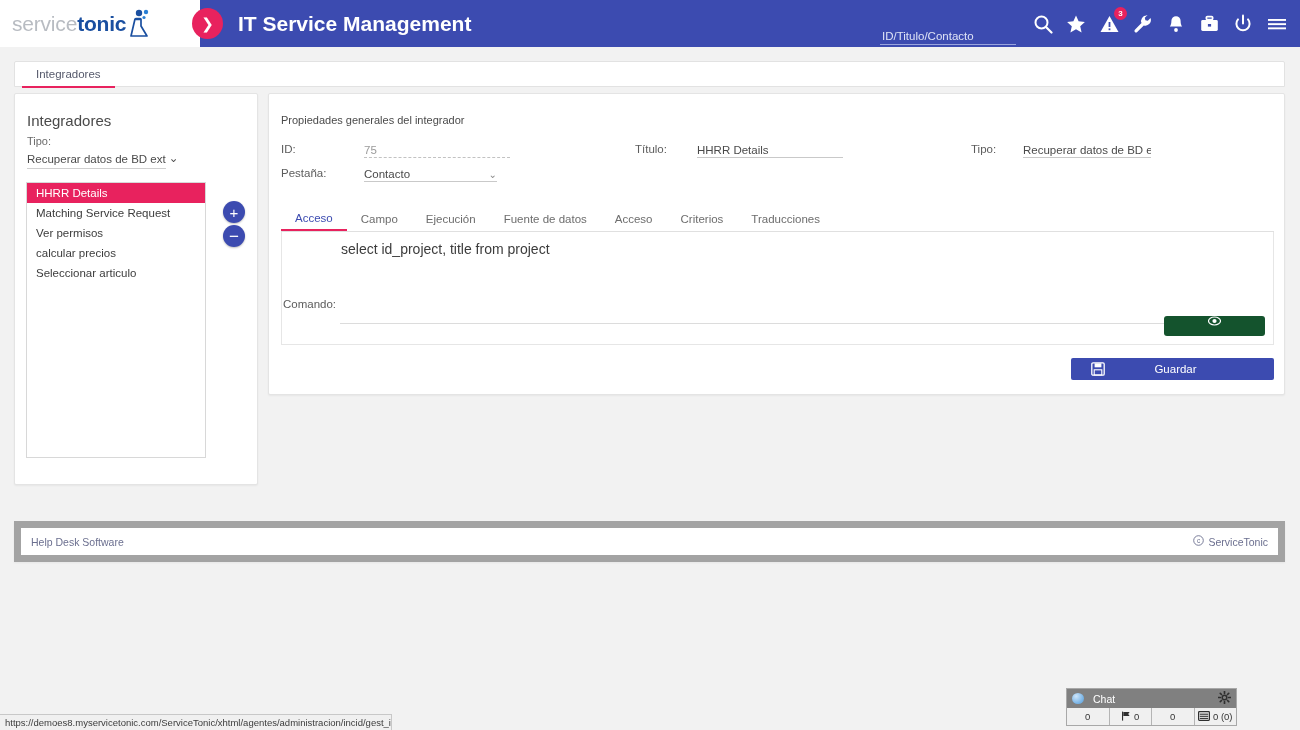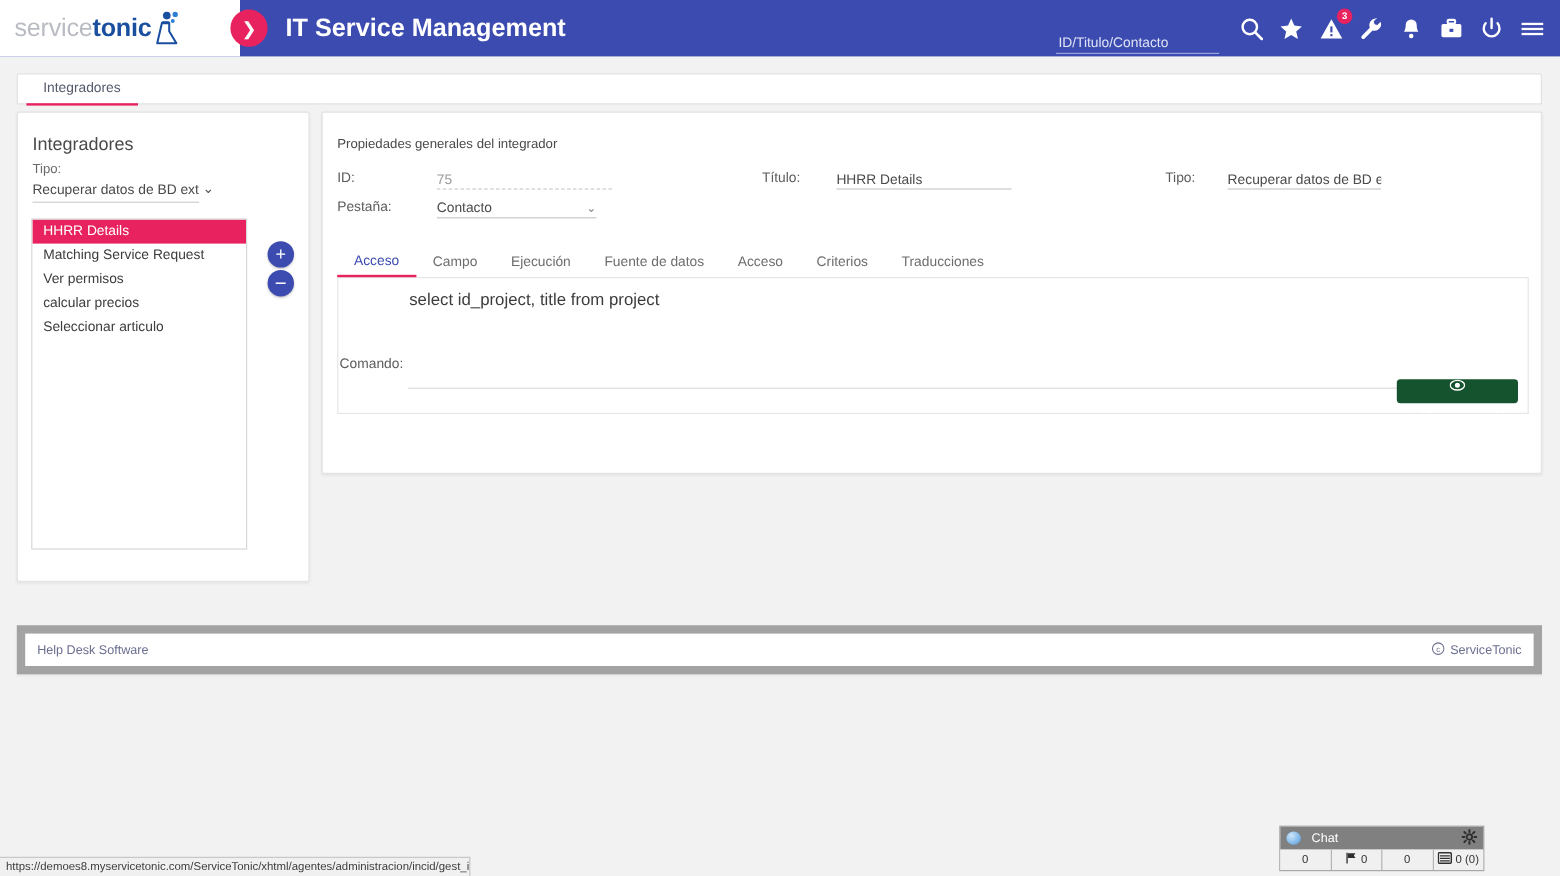--- a/index.html
+++ b/index.html
@@ -454,20 +454,30 @@
       <span>
         <svg width="13" height="10" viewBox="0 0 13 10">
             <ellipse cx="6.5" cy="5" rx="6" ry="4" fill="none" stroke="#fff" stroke-width="1.2"></ellipse>
             <circle cx="6.5" cy="5" r="2.1" fill="#fff"></circle>
           </svg>
       </span>
       <span>Mostrar variables</span>
     </button>
   </div>
 
+  <button id="btn-save">
+    <span class="svg-wrap">
+      <svg width="14" height="14" viewBox="0 0 14 14">
+          <rect x="0.8" y="0.8" width="12.4" height="12.4" rx="1.2" fill="none" stroke="#fff" stroke-width="1.3"></rect>
+          <rect x="3.6" y="1.3" width="6.8" height="4" fill="#fff"></rect>
+          <rect x="3.2" y="7.8" width="7.6" height="5.2" fill="none" stroke="#fff" stroke-width="1.1"></rect>
+        </svg>
+    </span>
+    <span class="lbl">Guardar</span>
+  </button>
 </div>
 
 <div id="footer">
   <a id="footer-link">Help Desk Software</a>
   <div id="footer-right">
     <span>
       <svg width="11" height="11" viewBox="0 0 11 11">
           <circle cx="5.5" cy="5.5" r="4.8" fill="none" stroke="#6b6f8f" stroke-width="0.9"></circle>
           <text x="5.5" y="8" font-size="6.5" text-anchor="middle" fill="#6b6f8f" font-family="Liberation Sans, sans-serif">c</text>
         </svg>

